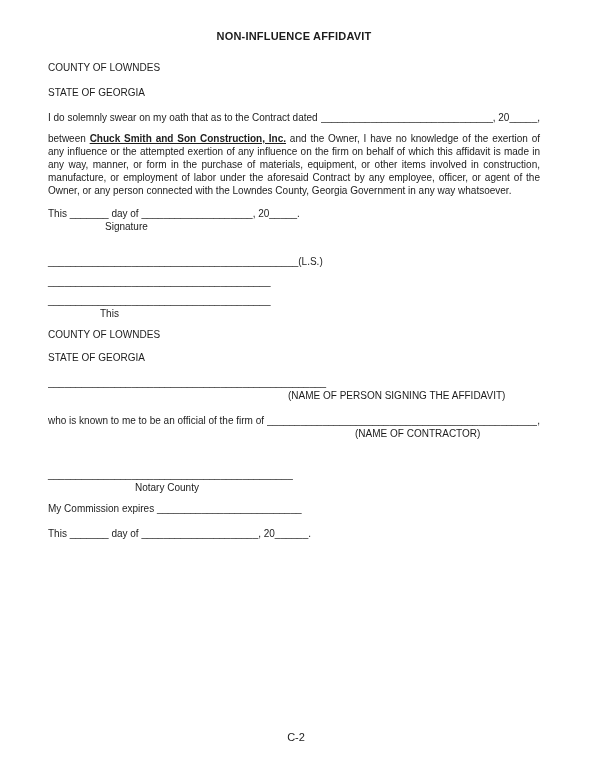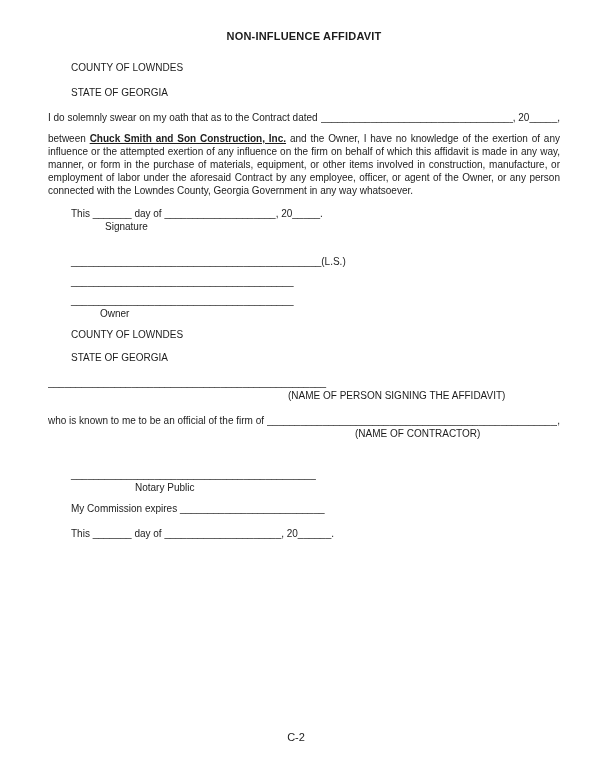--- a/index.html
+++ b/index.html
@@ -7,30 +7,30 @@
   .page {
     position: relative;
     width: 600px;
     height: 776px;
     margin: 0 auto;
     background: #ffffff;
     color: #1c1c1c;
     font-family: "Liberation Sans", "DejaVu Sans", sans-serif;
     font-size: 10px;
     line-height: 13px;
-    padding: 30px 40px 0 48px;
+    padding: 30px 60px 0 48px;
     overflow: hidden;
   }
   .doc-title {
     font-size: 11px;
     font-weight: bold;
     text-align: center;
     letter-spacing: 0.2px;
   }
-  .line     { margin-top: 12px; white-space: nowrap; margin-left: 23px; }
+  .line     { margin-top: 12px; white-space: nowrap; }
   .mt8      { margin-top: 8px; }
   .mt10     { margin-top: 10px; }
   .mt22     { margin-top: 22px; }
   .mt24     { margin-top: 24px; }
   .mt5      { margin-top: 5px; }
   .flexline {
     display: flex;
     align-items: baseline;
     white-space: nowrap;
     margin-top: 12px;
@@ -82,41 +82,41 @@
   <div class="para"><span>between </span><span class="firm-name">Chuck Smith and Son Construction, Inc.</span><span> and the Owner, I have no knowledge of the exertion of any influence or the attempted exertion of any influence on the firm on behalf of which this affidavit is made in any way, manner, or form in the purchase of materials, equipment, or other items involved in construction, manufacture, or employment of labor under the aforesaid Contract by any employee, officer, or agent of the Owner, or any person connected with the Lowndes County, Georgia Government in any way whatsoever.</span></div>
 
   <div class="line mt10">This _______ day of ____________________, 20_____.</div>
 
   <div class="line label-sig">Signature</div>
   <div class="line mt22"><span>_____________________________________________</span><span>(L.S.)</span></div>
 
   <div class="line mt5" style="margin-top:7px">________________________________________</div>
 
   <div class="line" style="margin-top:6px">________________________________________</div>
-  <div class="line label-firm">Owner</div>
+  <div class="line label-firm">This</div>
 
   <div class="line mt8">COUNTY OF LOWNDES</div>
 
   <div class="line mt10">STATE OF GEORGIA</div>
 
   <div class="flexline mt8 pr30">
       <span class="fill">__________________________________________________</span>
     </div>
   <div class="line caption-affiant">(NAME OF PERSON SIGNING THE AFFIDAVIT)</div>
 
   <div class="flexline mt10">
       <span class="gap">who is known to me to be an official of the firm of</span>
       <span class="fill">_______________________________________________________</span>
       <span>,</span>
     </div>
   <div class="line caption-contractor">(NAME OF CONTRACTOR)</div>
 
 
   <div class="line mt24" style="margin-top:28px">____________________________________________</div>
-  <div class="line label-notary">Notary Public</div>
+  <div class="line label-notary">Notary County</div>
 
   <div class="line mt8">
     <span>My Commission expires</span>
     <span>__________________________</span>
   </div>
 
   <div class="line">This _______ day of _____________________, 20______.</div>
 
   <div class="page-number">C-2</div>
 

